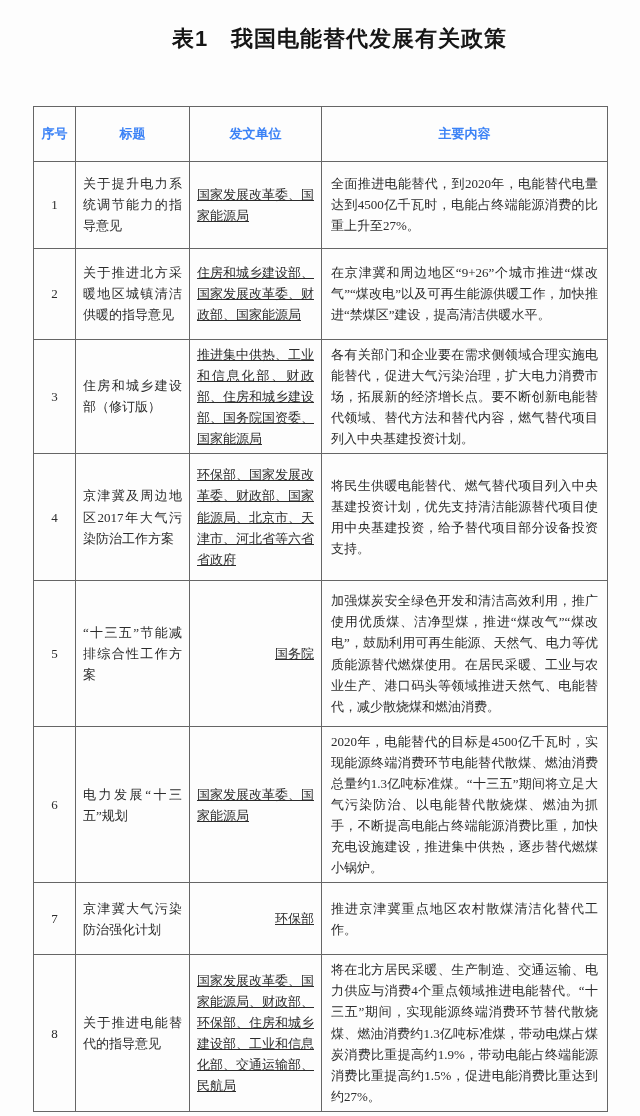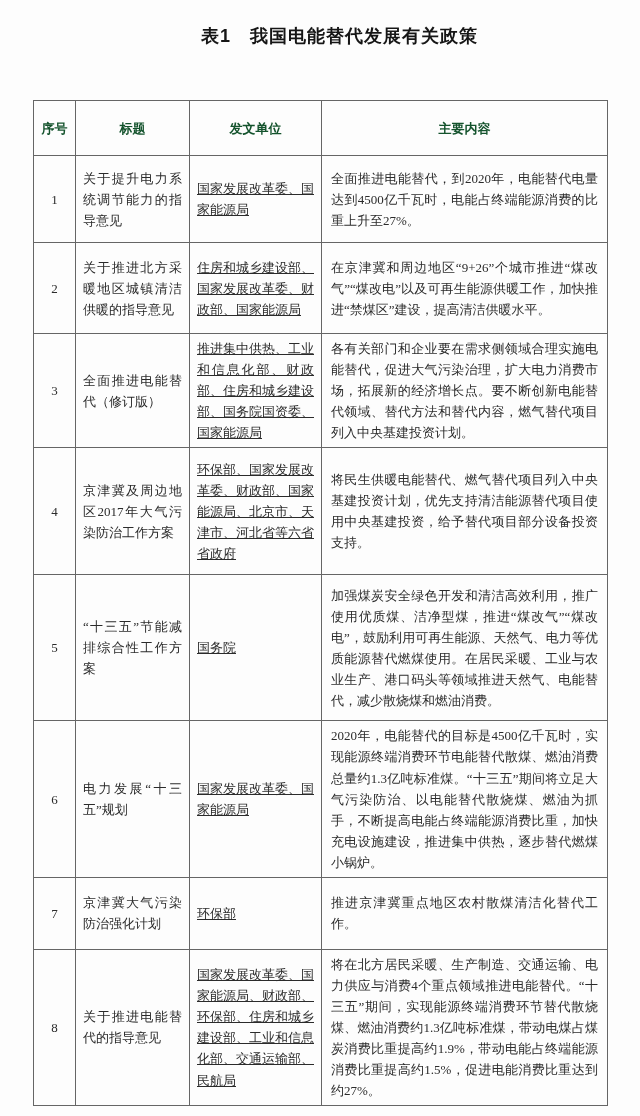--- a/index.html
+++ b/index.html
@@ -10,21 +10,21 @@
     box-sizing:border-box;
     overflow:hidden;
     font-family:"Liberation Serif", serif;
     color:#2b2b2b;
   }
   .doc-title{
     padding-top:24px;
     text-align:center;
     font-family:"Liberation Sans", sans-serif;
     font-weight:bold;
-    font-size:18px;
+    font-size:22px;
     line-height:1.4;
     color:#161616;
     letter-spacing:1px;
     margin-left:39px;
   }
   table.policy-table{
     border-collapse:collapse;
     table-layout:fixed;
     margin:51px 0 0 33px;
     width:574px;
@@ -35,35 +35,35 @@
     font-size:13px;
     line-height:1.62;
     padding:4px 7px;
     vertical-align:middle;
     box-sizing:border-box;
     word-break:break-all;
   }
   .policy-table th{
     font-weight:bold;
     text-align:center;
-    color:#14532d;
+    color:#3b82f6;
   }
   tr.h-head{height:55px;}
   tr.h-r1{height:87px;}
   tr.h-r2{height:91px;}
   tr.h-r3{height:112px;}
   tr.h-r4{height:127px;}
   tr.h-r5{height:146px;}
   tr.h-r6{height:152px;}
   tr.h-r7{height:72px;}
   tr.h-r8{height:148px;}
   td.c-no{text-align:center;}
   td.c-title{text-align:justify;}
   td.c-issuer{text-align:justify;text-decoration:underline;}
-  td.c-issuer.center{text-align:left;}
+  td.c-issuer.center{text-align:right;}
   td.c-content{text-align:justify;padding:4px 9px;}
 </style>
 </head>
 <body>
 
 <div class="page">
 
   <div class="doc-title">表1　我国电能替代发展有关政策</div>
 
   <table class="policy-table">
@@ -89,21 +89,21 @@
         <td class="c-content">全面推进电能替代，到2020年，电能替代电量达到4500亿千瓦时，电能占终端能源消费的比重上升至27%。</td>
       </tr>
       <tr class="h-r2">
         <td class="c-no">2</td>
         <td class="c-title">关于推进北方采暖地区城镇清洁供暖的指导意见</td>
         <td class="c-issuer">住房和城乡建设部、国家发展改革委、财政部、国家能源局</td>
         <td class="c-content">在京津冀和周边地区“9+26”个城市推进“煤改气”“煤改电”以及可再生能源供暖工作，加快推进“禁煤区”建设，提高清洁供暖水平。</td>
       </tr>
       <tr class="h-r3">
         <td class="c-no">3</td>
-        <td class="c-title">全面推进电能替代（修订版）</td>
+        <td class="c-title">住房和城乡建设部（修订版）</td>
         <td class="c-issuer">推进集中供热、工业和信息化部、财政部、住房和城乡建设部、国务院国资委、国家能源局</td>
         <td class="c-content">各有关部门和企业要在需求侧领域合理实施电能替代，促进大气污染治理，扩大电力消费市场，拓展新的经济增长点。要不断创新电能替代领域、替代方法和替代内容，燃气替代项目列入中央基建投资计划。</td>
       </tr>
       <tr class="h-r4">
         <td class="c-no">4</td>
         <td class="c-title">京津冀及周边地区2017年大气污染防治工作方案</td>
         <td class="c-issuer">环保部、国家发展改革委、财政部、国家能源局、北京市、天津市、河北省等六省省政府</td>
         <td class="c-content">将民生供暖电能替代、燃气替代项目列入中央基建投资计划，优先支持清洁能源替代项目使用中央基建投资，给予替代项目部分设备投资支持。</td>
       </tr>
       <tr class="h-r5">

